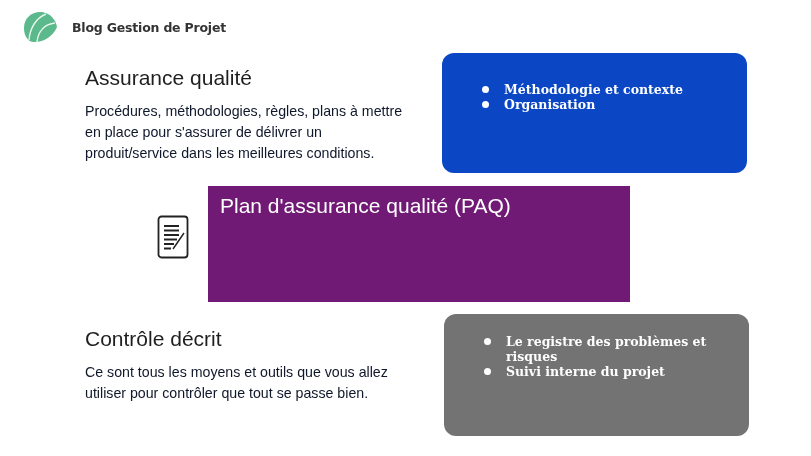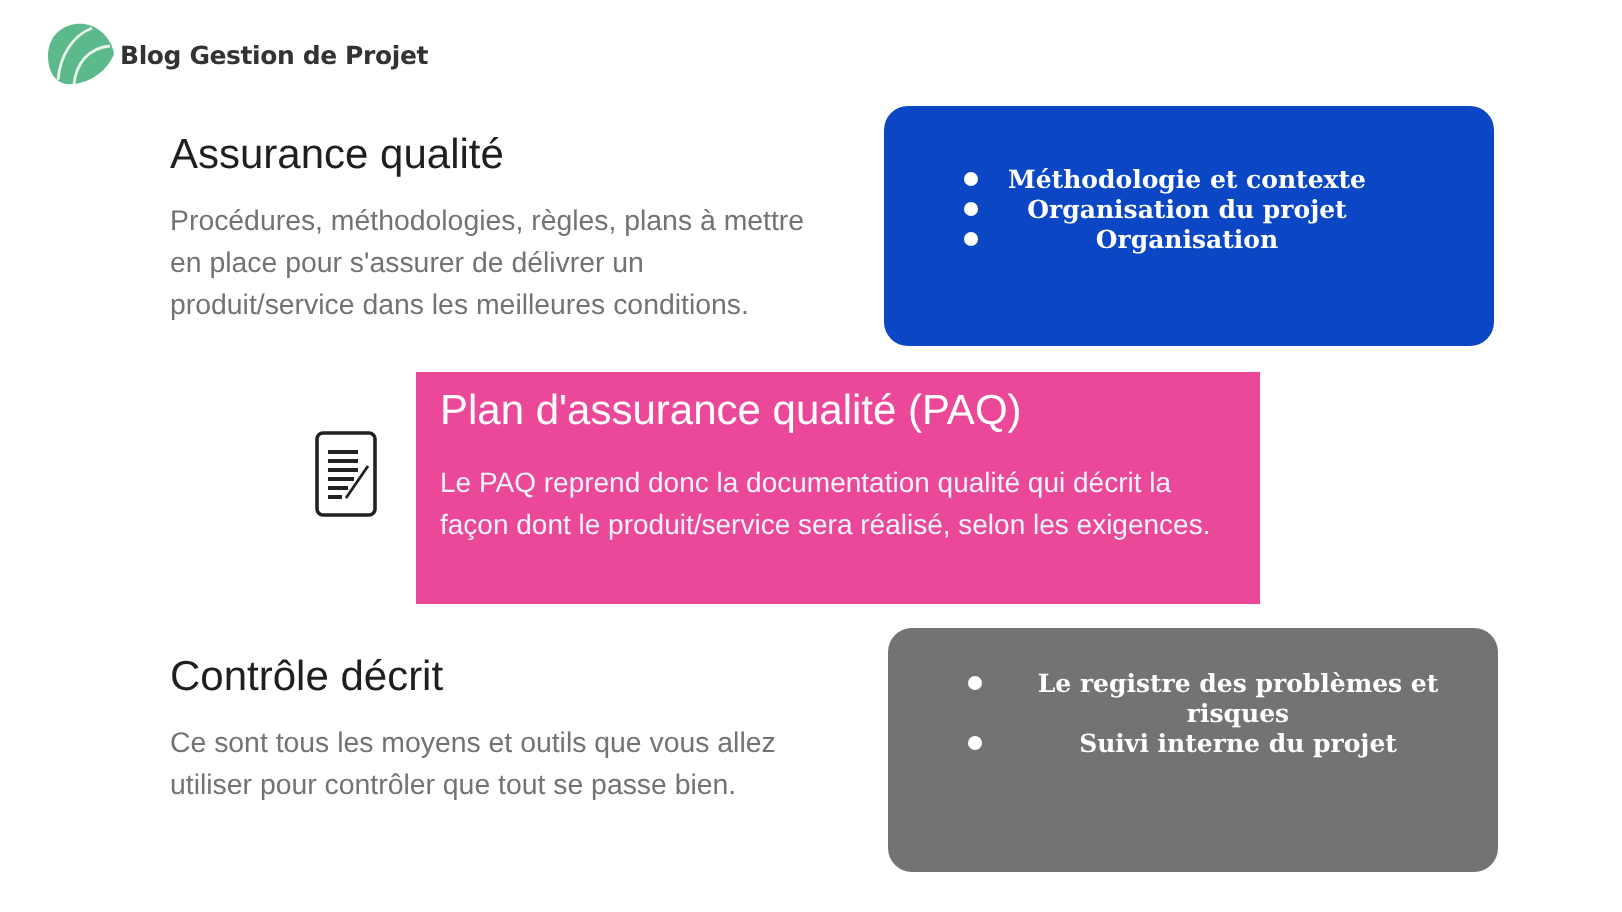--- a/index.html
+++ b/index.html
@@ -1,37 +1,37 @@
 <!DOCTYPE html>
 <html><head>
 <meta charset="utf-8">
 <style>
   html, body { margin:0; padding:0; }
   body {
     width:811px; height:456px; background:#ffffff; position:relative; overflow:hidden;
     font-family:"Liberation Sans", sans-serif; color:#1f1f1f;
   }
-  .logo { position:absolute; left:20px; top:10px; display:flex; align-items:center; }
+  .logo { position:absolute; left:20px; top:10px; display:flex; align-items:center;gap:12px; }
   .logo svg { width:38px; height:34px; }
   .logo .brand { font-family:"DejaVu Sans", sans-serif; font-weight:bold; font-size:12.5px; color:#333; margin-left:2px; letter-spacing:-0.2px; }
 
   .heading { position:absolute; font-size:21px; color:#1f1f1f; }
-  .para { position:absolute; font-size:14.2px; line-height:21px; color:#737373; }
+  .para { position:absolute; font-size:14.2px; line-height:21px; color:#0f172a; }
 
-  .box { position:absolute; border-radius:12px; color:#fff;text-align:center; }
+  .box { position:absolute; border-radius:12px; color:#fff; }
   .box ul { margin:0; padding:0; list-style:none; font-family:"DejaVu Serif", serif; font-weight:bold; font-size:12.5px; line-height:15px; }
   .box li { position:relative; padding-left:24px; }
   .box li::before { content:""; position:absolute; left:2px; top:4px; width:7px; height:7px; background:#fff; border-radius:50%; }
 
   .box-blue { left:442px; top:53px; width:305px; height:120px; background:#0b47c5; }
   .box-blue ul { position:absolute; left:38px; top:29px; }
   .box-red { left:444px; top:314px; width:305px; height:122px; background:#737373; }
   .box-red ul { position:absolute; left:38px; top:20px; width:250px; }
 
-  .paq { position:absolute; left:208px; top:186px; width:422px; height:116px; background:#ec4899; color:#fff; }
+  .paq { position:absolute; left:208px; top:186px; width:422px; height:116px; background:#701a75; color:#fff; }
   .paq .title { position:absolute; left:12px; top:8px; font-size:21px; }
   .paq .desc { position:absolute; left:12px; top:45px; width:400px; font-size:14px; line-height:21px; color:#eef3fc; }
 
   .doc-icon { position:absolute; left:157px; top:215px; width:32px; height:44px; }
 </style>
 </head>
 <body>
 
 <div class="logo">
   <svg viewBox="0 0 38 34">
@@ -41,39 +41,37 @@
   </svg>
   <span class="brand">Blog Gestion de Projet</span>
 </div>
 
 <div class="heading" style="left:85px; top:66px;">Assurance qualité</div>
 <div class="para" style="left:85px; top:101px; width:330px;">Procédures, méthodologies, règles, plans à mettre en place pour s'assurer de délivrer un produit/service dans les meilleures conditions.</div>
 
 <div class="box box-blue">
   <ul>
     <li>Méthodologie et contexte</li>
-    <li>Organisation du projet</li>
     <li>Organisation</li>
   </ul>
 </div>
 
 <svg class="doc-icon" viewBox="0 0 32 44">
   <rect x="1.5" y="1.5" width="29" height="41" rx="3" fill="#fff" stroke="#222" stroke-width="1.8"></rect>
   <line x1="7" y1="11" x2="22" y2="11" stroke="#222" stroke-width="2"></line>
   <line x1="7" y1="15.5" x2="22" y2="15.5" stroke="#222" stroke-width="2"></line>
   <line x1="7" y1="20" x2="22" y2="20" stroke="#222" stroke-width="2"></line>
   <line x1="7" y1="24.5" x2="20" y2="24.5" stroke="#222" stroke-width="2"></line>
   <line x1="7" y1="29" x2="17" y2="29" stroke="#222" stroke-width="2"></line>
   <line x1="7" y1="33.5" x2="14" y2="33.5" stroke="#222" stroke-width="2"></line>
   <path d="M27 18 L16 34" stroke="#222" stroke-width="1.4"></path>
 </svg>
 
 <div class="paq">
   <div class="title">Plan d'assurance qualité (PAQ)</div>
-  <div class="desc">Le PAQ reprend donc la documentation qualité qui décrit la façon dont le produit/service sera réalisé, selon les exigences.</div>
 </div>
 
 <div class="heading" style="left:85px; top:327px;">Contrôle décrit</div>
 <div class="para" style="left:85px; top:362px; width:320px;">Ce sont tous les moyens et outils que vous allez utiliser pour contrôler que tout se passe bien.</div>
 
 <div class="box box-red">
   <ul>
     <li>Le registre des problèmes et risques</li>
     <li>Suivi interne du projet</li>
   </ul>

